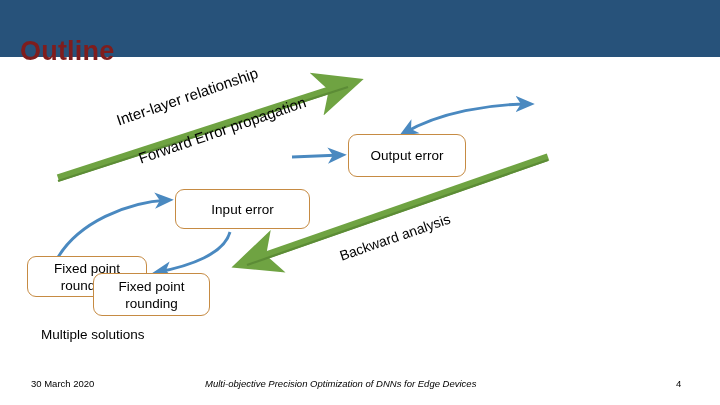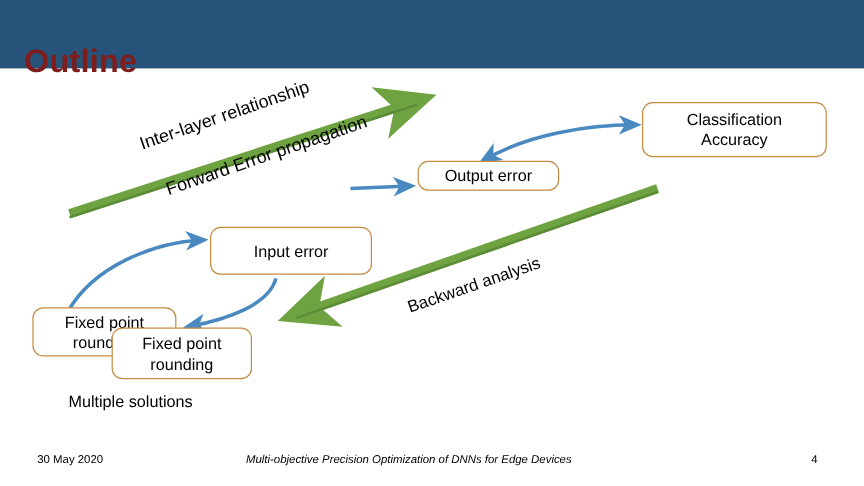--- a/index.html
+++ b/index.html
@@ -63,21 +63,21 @@
     text-align: center;
   }
 
   #box-classification-accuracy {
     left: 535px; top: 85px;
     width: 154px; height: 46px;
     font-size: 13.5px;
   }
   #box-output-error {
     left: 348px; top: 134px;
-    width: 118px; height: 25px;
+    width: 118px; height: 43px;
     font-size: 13.5px;
   }
   #box-input-error {
     left: 175px; top: 189px;
     width: 135px; height: 40px;
     font-size: 13.5px;
   }
   #box-fixed-point-rounding-1 {
     left: 27px; top: 256px;
     width: 120px; height: 41px;
@@ -111,21 +111,21 @@
   }
   #label-backward-analysis {
     left: 340px; top: 248px;
     font-size: 14px;
     transform: rotate(-19deg);
   }
 
   
   #text-multiple-solutions {
     position: absolute;
-    left: 57px; top: 327px;
+    left: 41px; top: 327px;
     font-size: 13.5px;
     color: #000000;
   }
 
   
   .footer-text {
     position: absolute;
     color: #000000;
     font-family: "Liberation Sans", sans-serif;
     font-size: 9.5px;
@@ -168,26 +168,20 @@
 
     <path d="M57,259 C78,222 128,202 168,200" fill="none" stroke="#4A89C0" stroke-width="2.9" marker-end="url(#mk-blue)"></path>
 
     <path d="M230,232 C224,254 190,266 158,272" fill="none" stroke="#4A89C0" stroke-width="2.9" marker-end="url(#mk-blue)"></path>
 
     <path d="M292,157 L341,155" fill="none" stroke="#4A89C0" stroke-width="2.9" marker-end="url(#mk-blue)"></path>
 
     <path d="M404,133 C440,112 490,104 529,104" fill="none" stroke="#4A89C0" stroke-width="2.9" marker-end="url(#mk-blue)" marker-start="url(#mk-blue-start)"></path>
   </svg>
 
-  <div class="node-box" id="box-classification-accuracy">
-    <span>
-      <span>Classification</span><br>
-      <span>Accuracy</span>
-    </span>
-  </div>
 
   <div class="node-box" id="box-output-error">
     <span>Output error</span>
   </div>
 
   <div class="node-box" id="box-input-error">
     <span>Input error</span>
   </div>
 
   <div class="node-box" id="box-fixed-point-rounding-1">
@@ -203,17 +197,17 @@
       <span>rounding</span>
     </span>
   </div>
 
   <div class="diagonal-label" id="label-inter-layer-relationship">Inter-layer relationship</div>
   <div class="diagonal-label" id="label-forward-error-propagation">Forward Error propagation</div>
   <div class="diagonal-label" id="label-backward-analysis">Backward analysis</div>
 
   <div id="text-multiple-solutions">Multiple solutions</div>
 
-  <div class="footer-text" id="footer-date">30 May 2020</div>
+  <div class="footer-text" id="footer-date">30 March 2020</div>
   <div class="footer-text" id="footer-subject">Multi-objective Precision Optimization of DNNs for Edge Devices</div>
   <div class="footer-text" id="footer-page-number">4</div>
 
 </div>
 
 </body></html>

